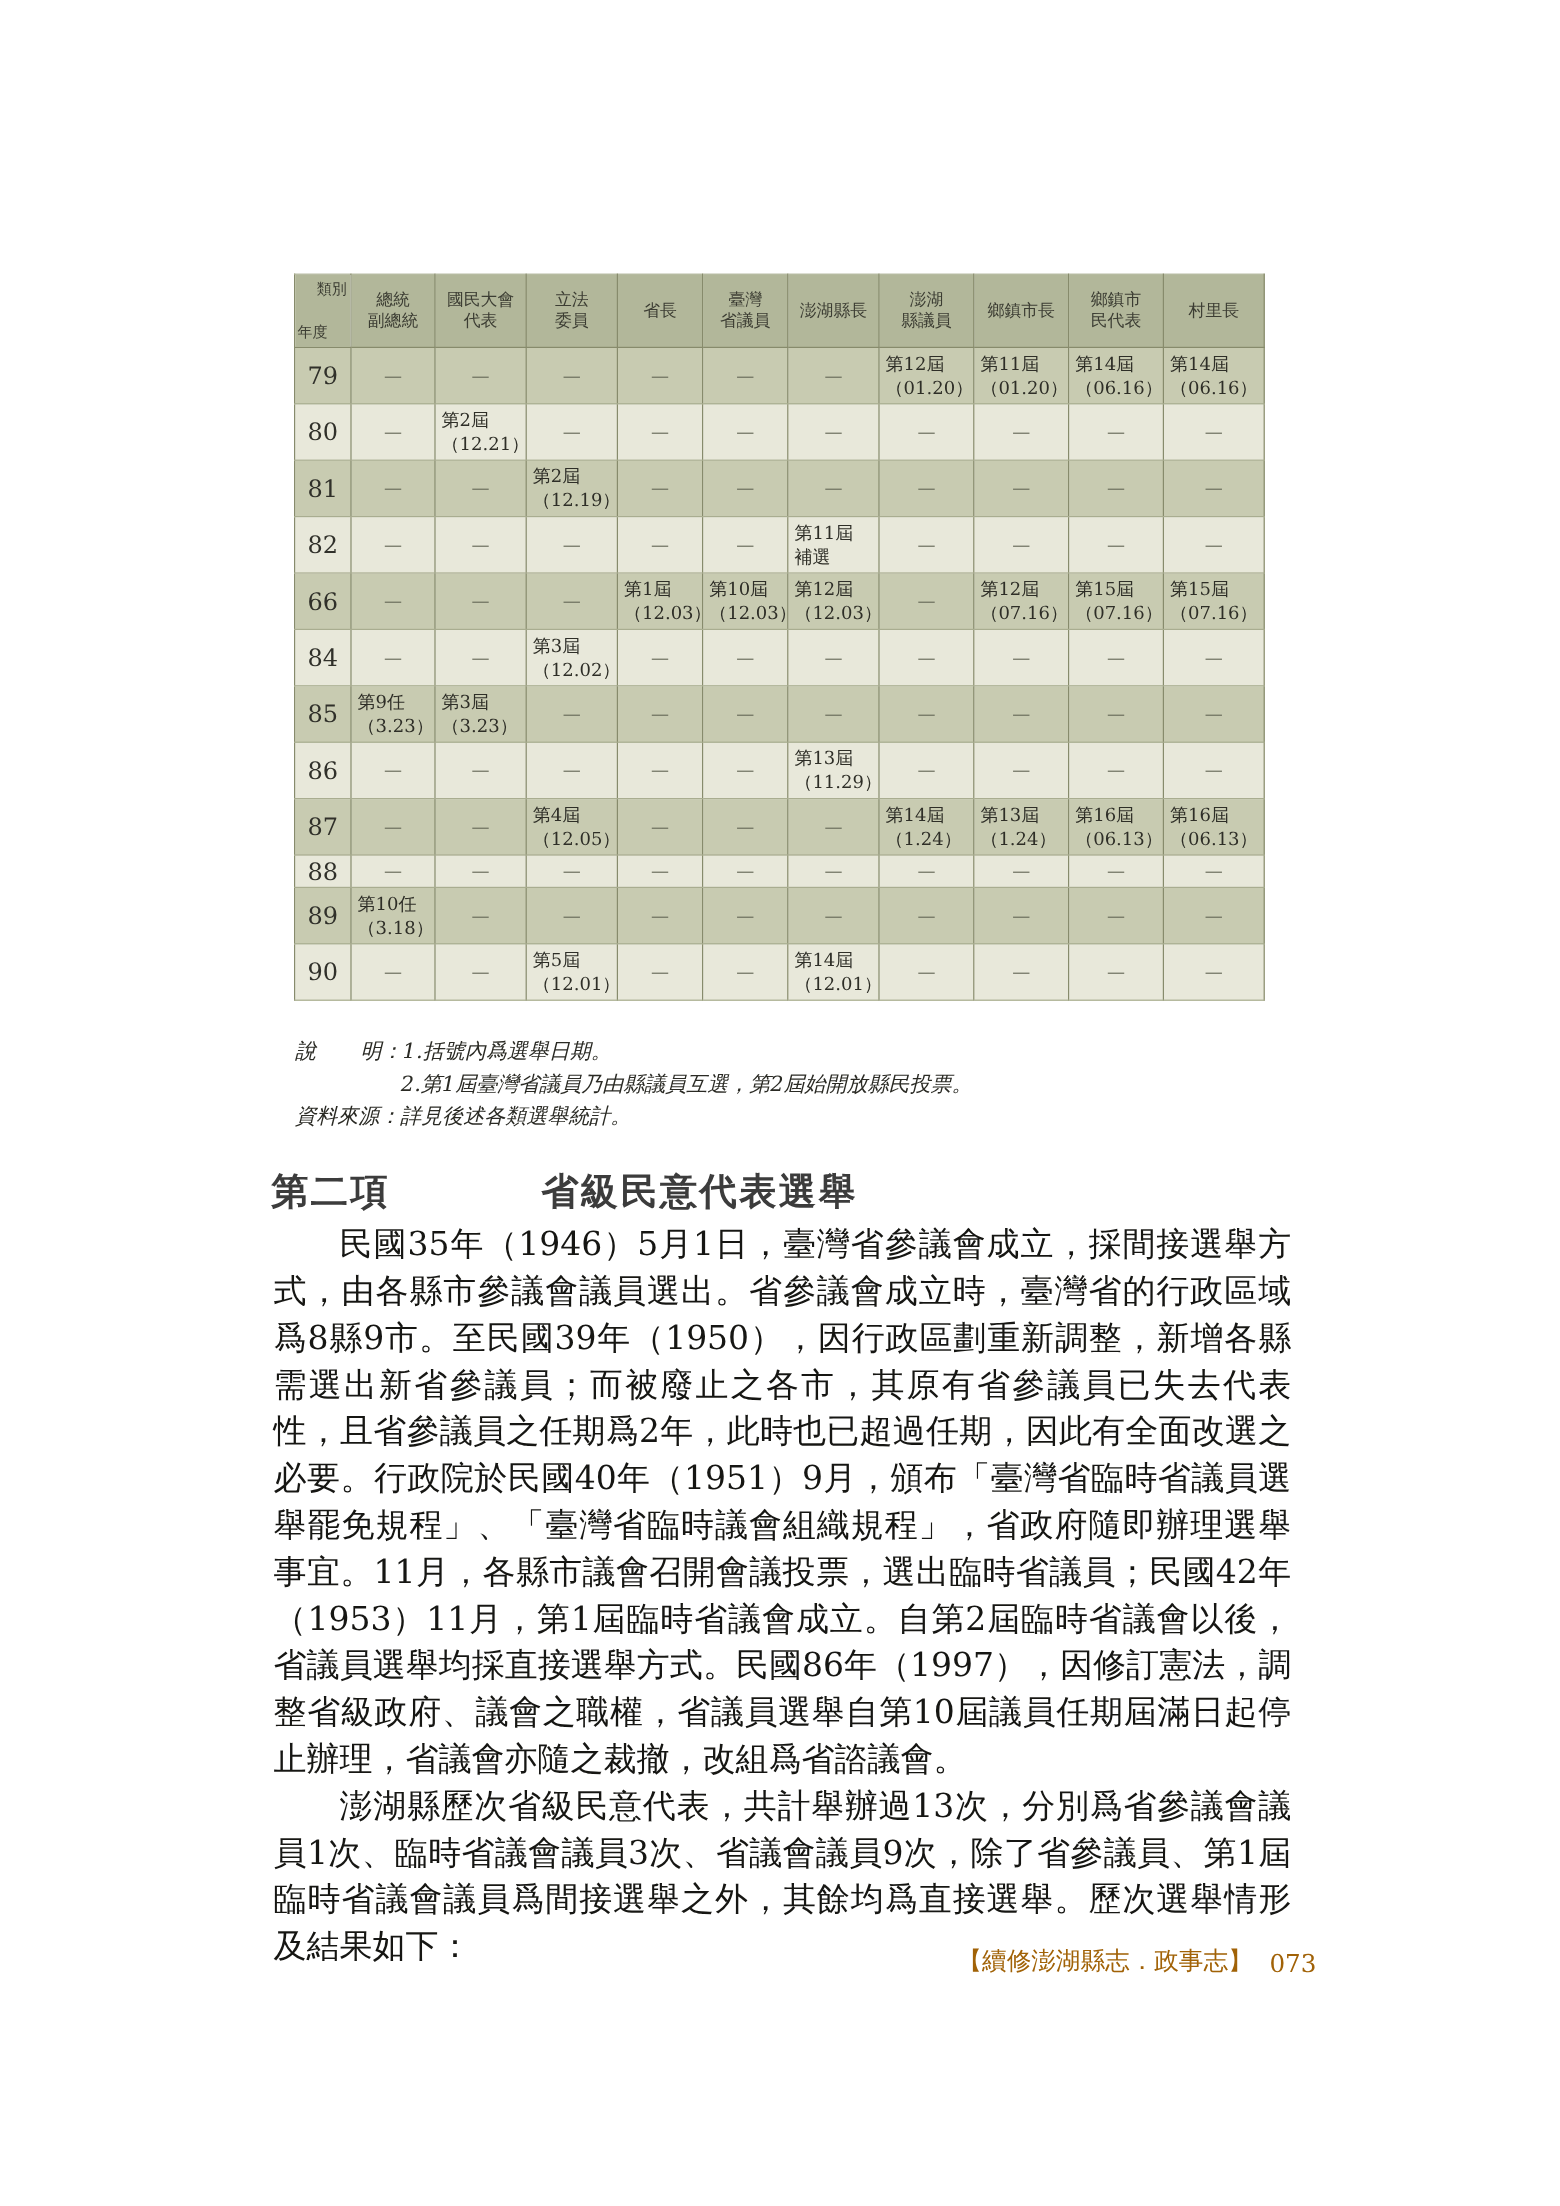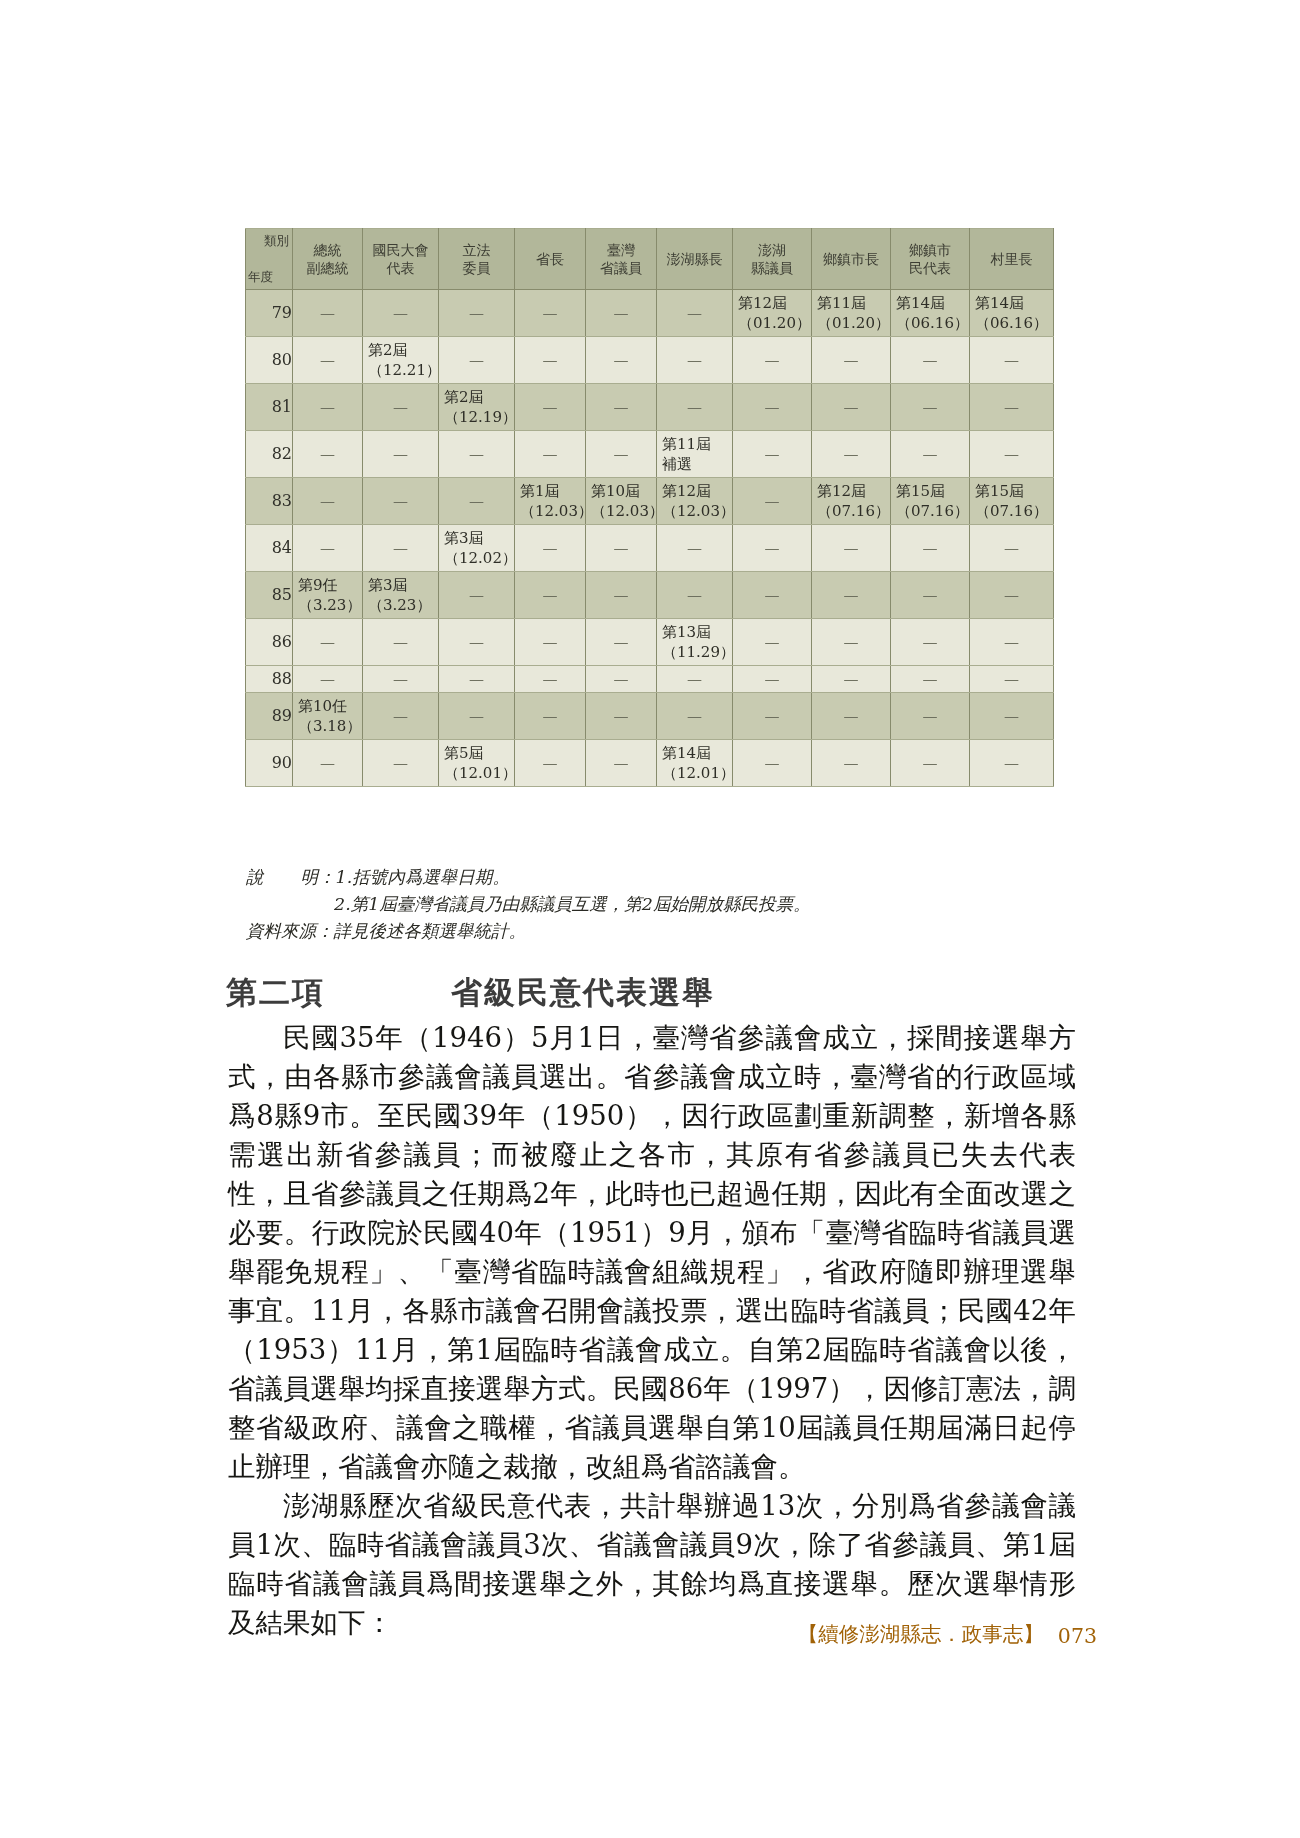--- a/index.html
+++ b/index.html
@@ -51,21 +51,21 @@
   }
   th.corner .c-top { position:absolute; top:3px; right:3px; font-size:12.5px; }
   th.corner .c-bottom { position:absolute; bottom:3px; left:2px; font-size:12.5px; }
   table.election td {
     font-size:15px;
     line-height:20px;
     padding:3px 2px 3px 5px;
     color:#2e2e27;
     text-align:left;
   }
-  table.election td.year { text-align:right; font-size:16px; padding:3px 0; color:#30302a; }
+  table.election td.year { text-align:center; font-size:20px; padding:3px 0; color:#30302a; }
   table.election td.dash { text-align:center; padding:3px 1px; color:#6b6e5d; }
   tr.dark td { background:#c8cbb1; }
   tr.light td { background:#e8e8da; }
 
   
   .notes { position:absolute; left:246px; top:864px; width:700px; font-size:17.5px; line-height:27px; color:#2a2a24;font-style:italic; }
   .note-label {
     display:inline-block; width:72px;
     text-align:justify; text-align-last:justify;
   }
@@ -202,21 +202,21 @@
             <td class="dash">—</td>
             <td class="dash">—</td>
             <td>第11屆
 補選</td>
             <td class="dash">—</td>
             <td class="dash">—</td>
             <td class="dash">—</td>
             <td class="dash">—</td>
           </tr>
           <tr class="dark">
-            <td class="year">83</td>
+            <td class="year">66</td>
             <td class="dash">—</td>
             <td class="dash">—</td>
             <td class="dash">—</td>
             <td>第1屆
 （12.03）</td>
             <td>第10屆
 （12.03）</td>
             <td>第12屆
 （12.03）</td>
             <td class="dash">—</td>
@@ -262,20 +262,38 @@
             <td class="dash">—</td>
             <td class="dash">—</td>
             <td class="dash">—</td>
             <td class="dash">—</td>
             <td>第13屆
 （11.29）</td>
             <td class="dash">—</td>
             <td class="dash">—</td>
             <td class="dash">—</td>
             <td class="dash">—</td>
+          </tr>
+          <tr class="dark">
+            <td class="year">87</td>
+            <td class="dash">—</td>
+            <td class="dash">—</td>
+            <td>第4屆
+（12.05）</td>
+            <td class="dash">—</td>
+            <td class="dash">—</td>
+            <td class="dash">—</td>
+            <td>第14屆
+（1.24）</td>
+            <td>第13屆
+（1.24）</td>
+            <td>第16屆
+（06.13）</td>
+            <td>第16屆
+（06.13）</td>
           </tr>
           <tr class="light">
             <td class="year">88</td>
             <td class="dash">—</td>
             <td class="dash">—</td>
             <td class="dash">—</td>
             <td class="dash">—</td>
             <td class="dash">—</td>
             <td class="dash">—</td>
             <td class="dash">—</td>

